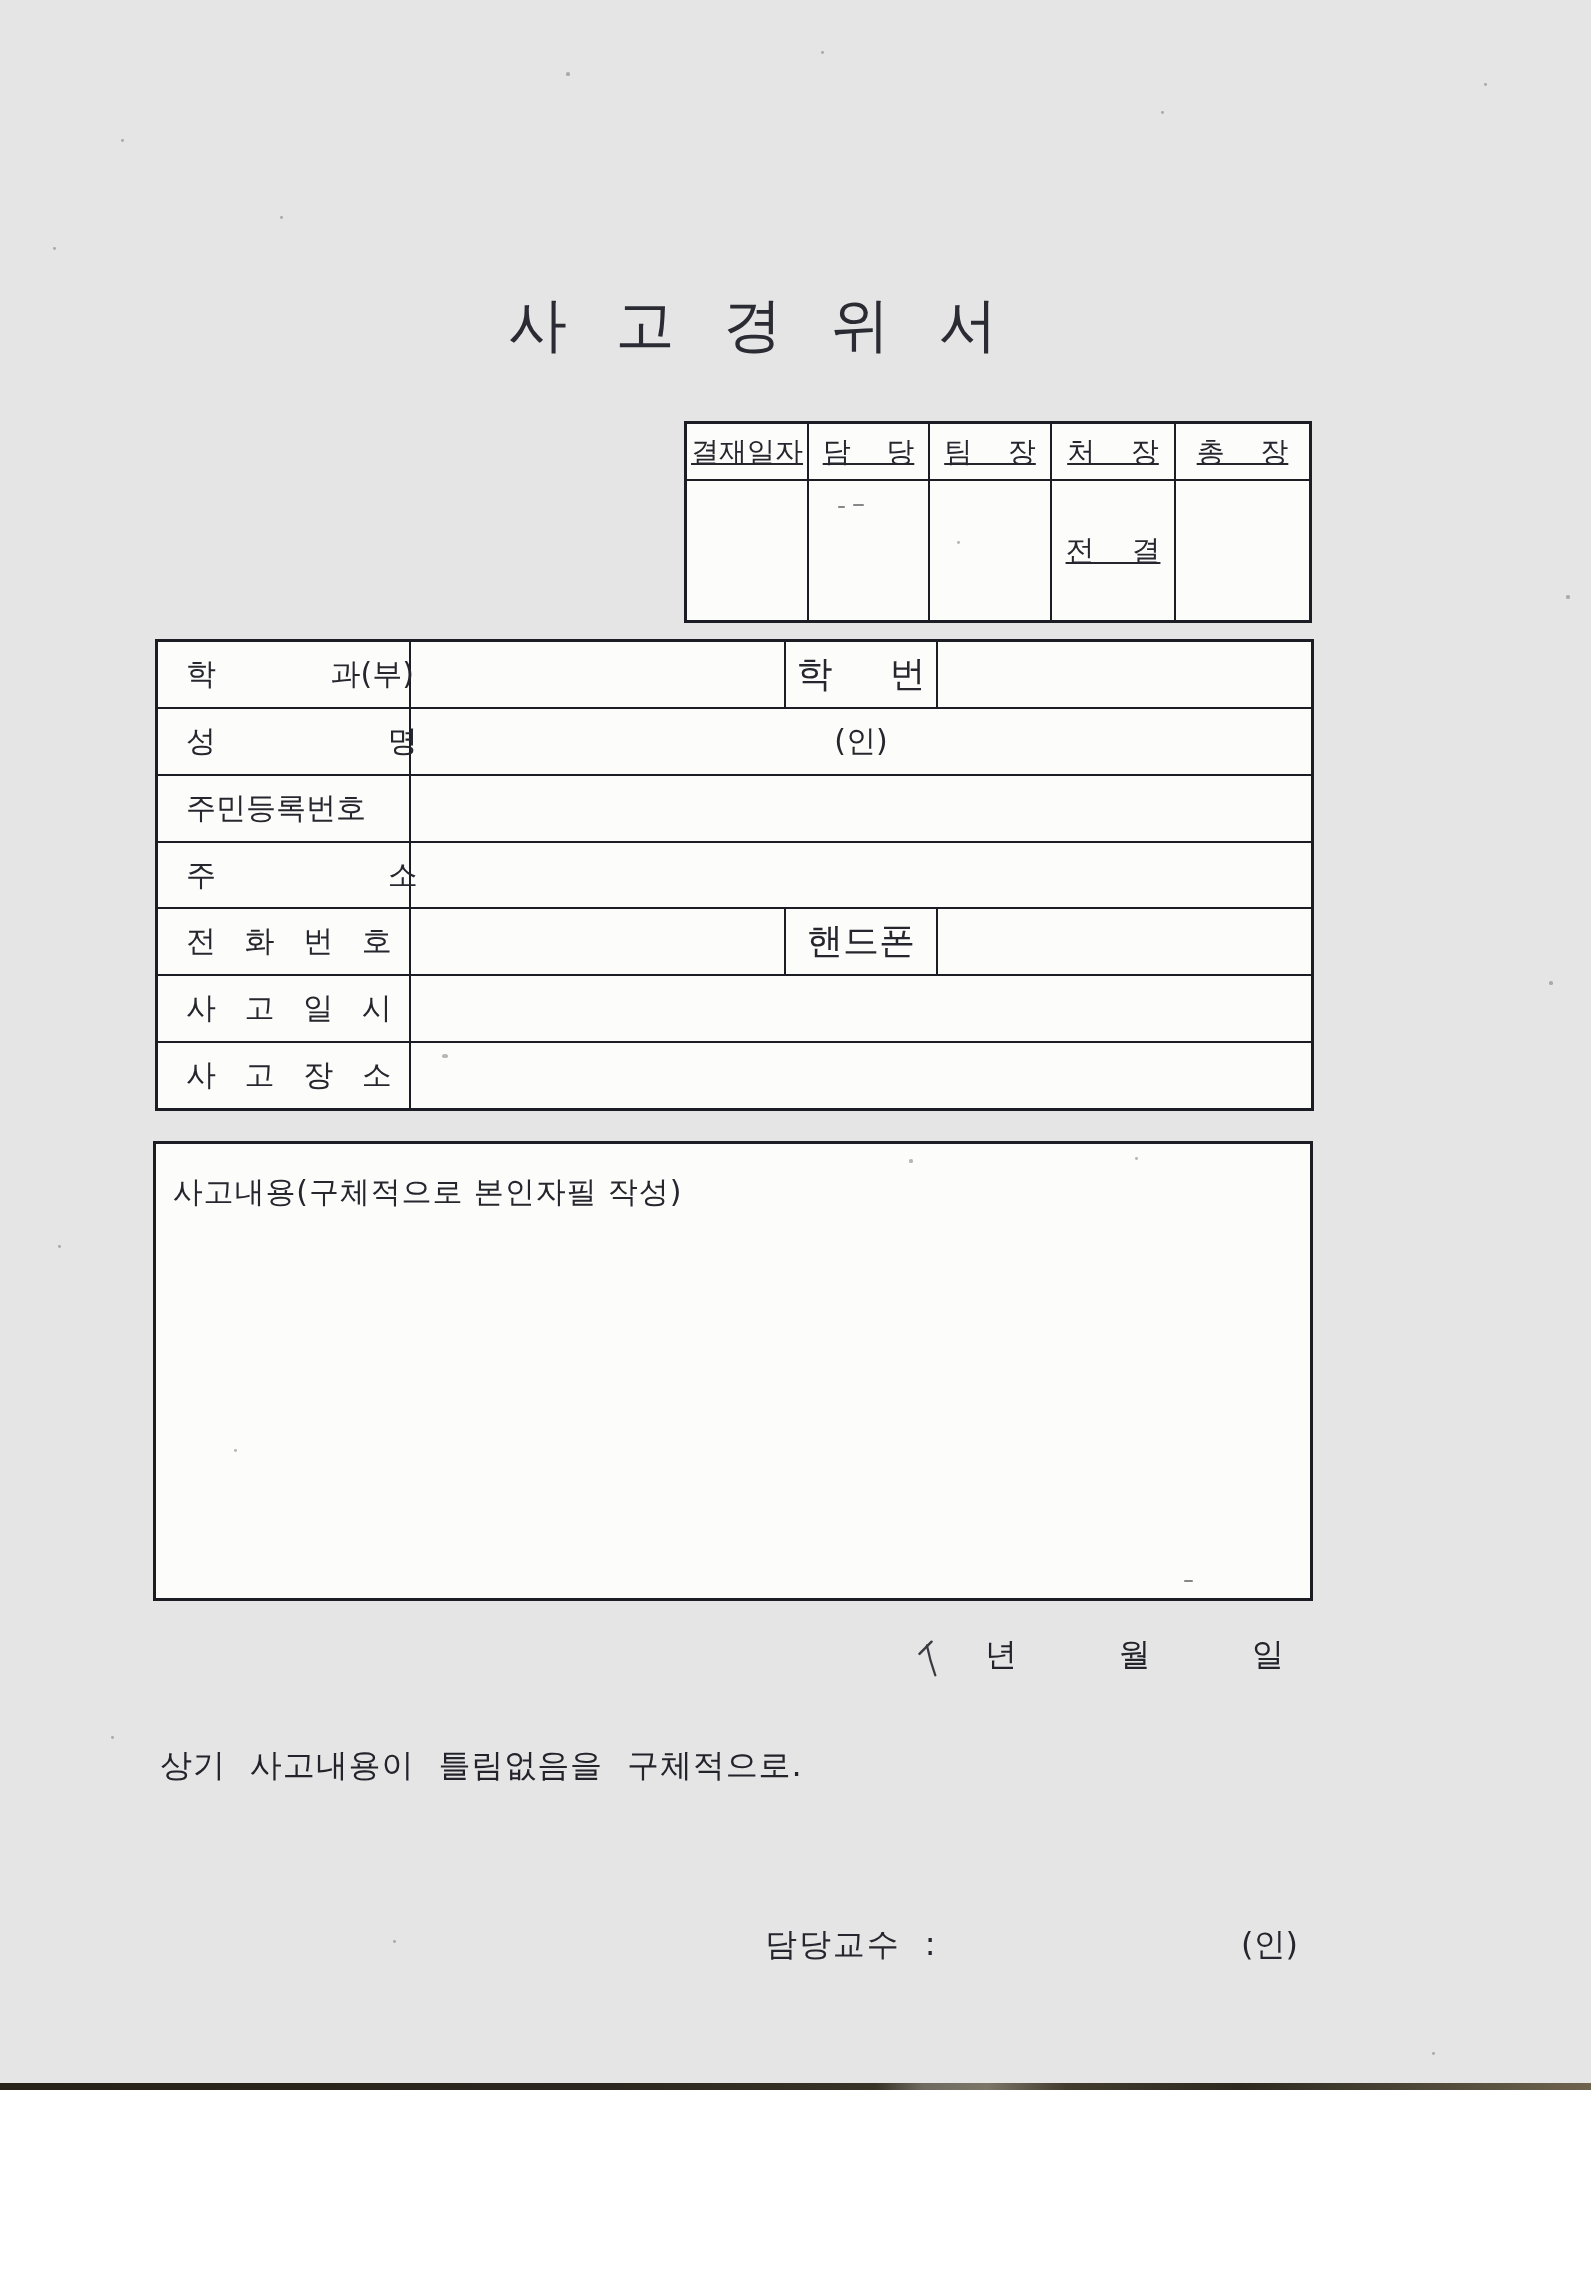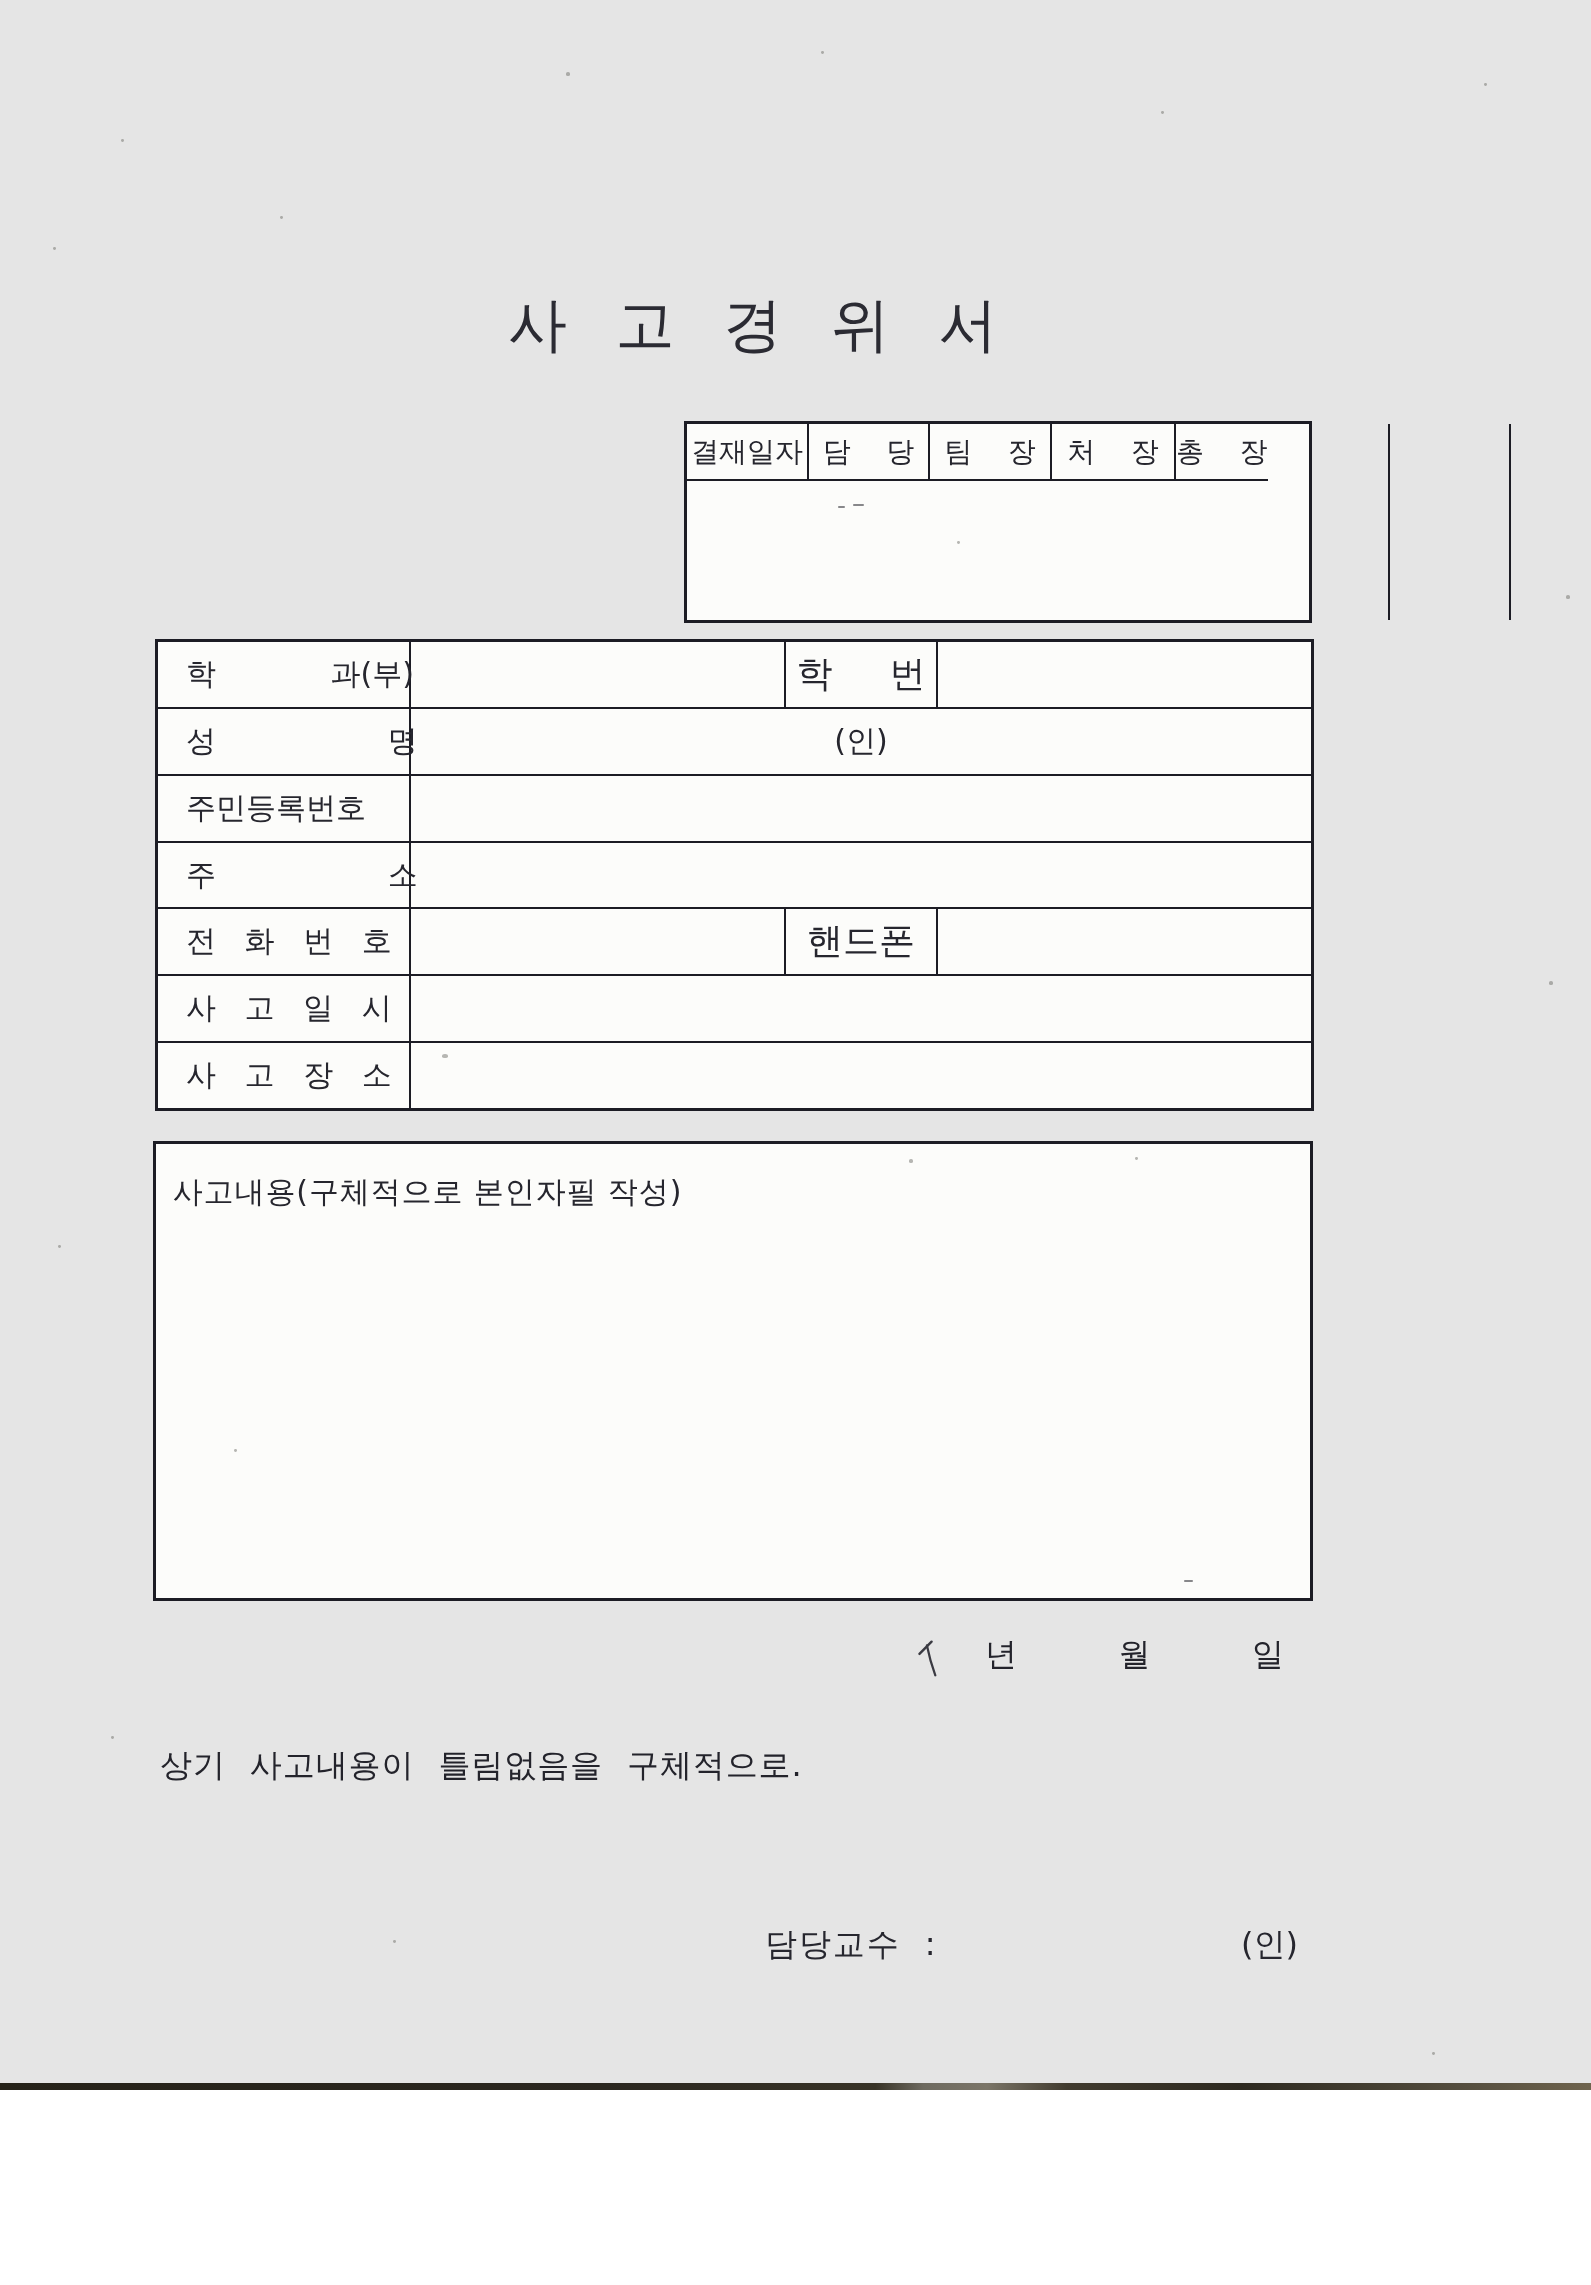--- a/index.html
+++ b/index.html
@@ -28,22 +28,23 @@
 
   
   .approval-table {
     position: absolute;
     left: 684px;
     top: 421px;
     width: 628px;
     height: 202px;
     border: 3.7px solid #1c1c24;
     display: flex;
-    flex-direction: row;
+    flex-direction: column;
     background: #fcfcfa;
+    text-decoration: underline;
   }
   .approval-header { display: flex; height: 57px; border-bottom: 2.8px solid #1c1c24; }
   .approval-body   { display: flex; flex: 1; }
   .ap-cell {
     border-right: 2.8px solid #1c1c24;
     display: flex; align-items: center; justify-content: center;
     white-space: pre;
     font-size: 28px;
   }
   .approval-header .ap-cell { font-size: 28px; }
@@ -212,20 +213,21 @@
       <div class="ap-cell ap-c0">결재일자</div>
       <div class="ap-cell ap-c1">담    당</div>
       <div class="ap-cell ap-c2">팀    장</div>
       <div class="ap-cell ap-c3">처    장</div>
       <div class="ap-cell ap-c4">총    장</div>
     </div>
     <div class="approval-body">
       <div class="ap-cell ap-c0"></div>
       <div class="ap-cell ap-c1"></div>
       <div class="ap-cell ap-c2"></div>
+      <div class="ap-cell ap-c3">전    결</div>
       <div class="ap-cell ap-c4"></div>
     </div>
   </div>
 
   <div class="info-table">
     <div class="info-row">
       <div class="cell-label">학            과(부)</div>
       <div class="cell-value cell-value-a"></div>
       <div class="cell-sublabel">학     번</div>
       <div class="cell-value cell-value-b"></div>

